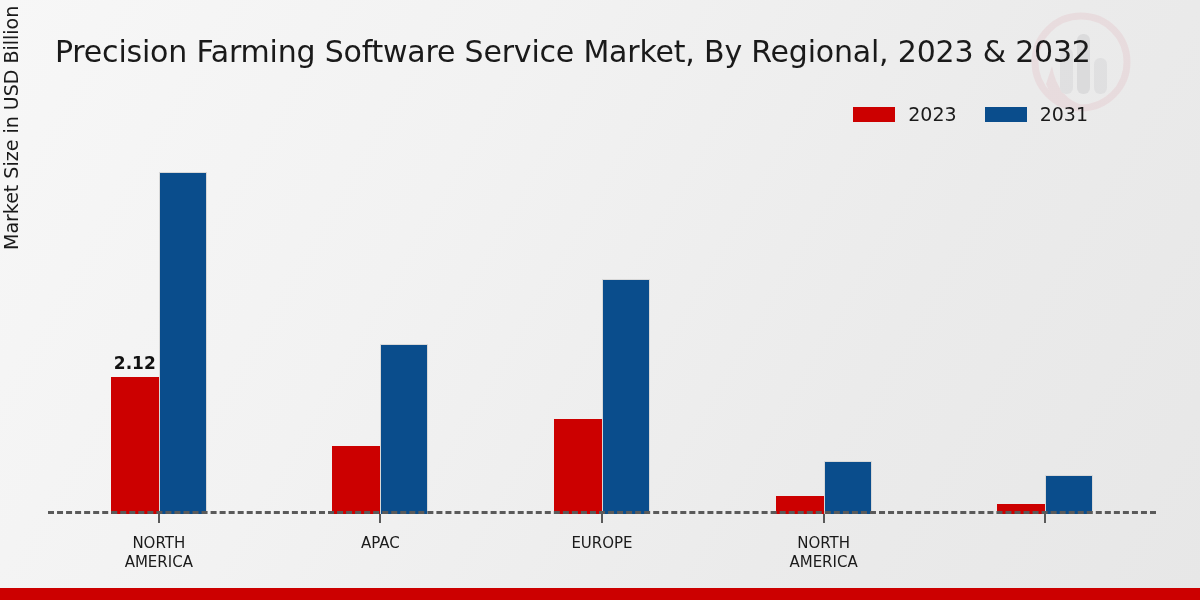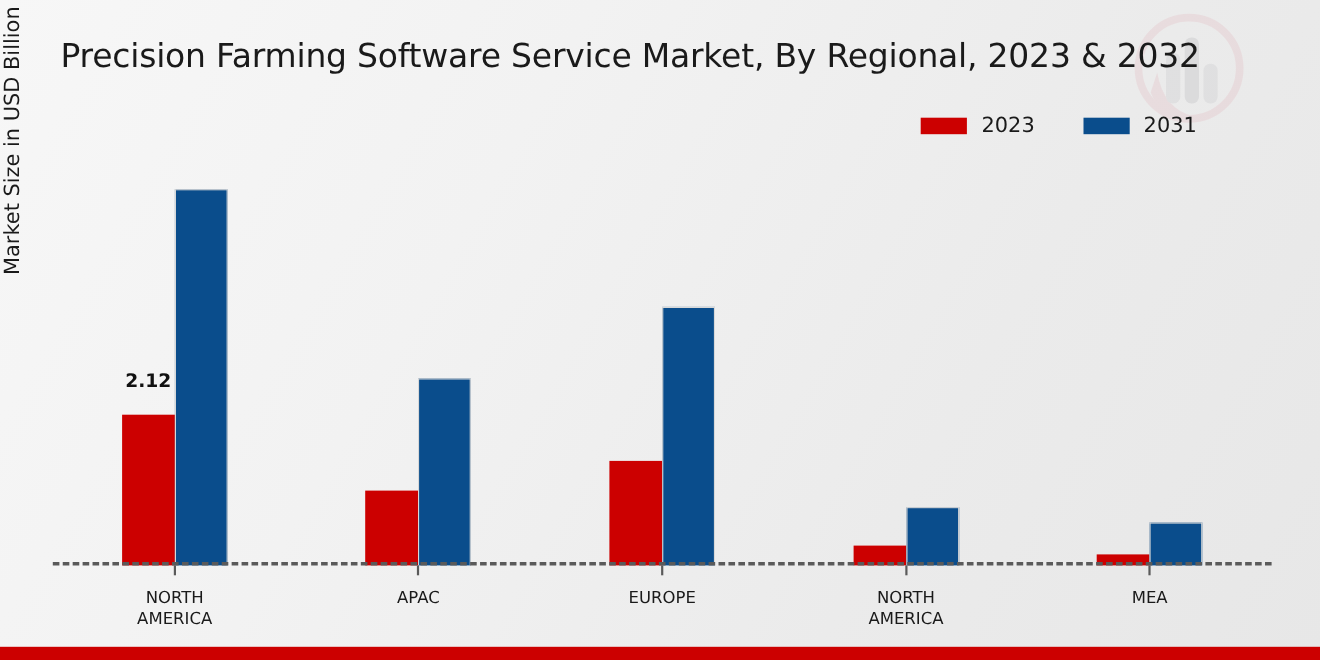--- a/index.html
+++ b/index.html
@@ -44,21 +44,21 @@
     white-space: nowrap;
   }
 
   
   .legend {
     position: absolute;
     right: 112px;
     top: 105px;
     display: flex;
     align-items: center;
-    gap: 44px;
+    gap: 28px;
   }
   .legend-item {
     display: flex;
     align-items: center;
     gap: 13px;
   }
   .legend-swatch {
     width: 42px;
     height: 15px;
     display: block;
@@ -132,21 +132,21 @@
     box-sizing: border-box;
   }
   .bar.series-0 { background: #cc0000; }
   .bar.series-1 { background: #0a4d8c; border: 1px solid #d8d8d8; border-bottom: none; }
 
   .bar-value {
     position: absolute;
     bottom: 100%;
     left: 50%;
     transform: translateX(-50%);
-    margin-bottom: 20px;
+    margin-bottom: 4px;
     font-size: 17px;
     font-weight: bold;
     color: #111;
     white-space: nowrap;
   }
 
   .tick {
     position: absolute;
     left: 50%;
     bottom: -9px;
@@ -247,20 +247,19 @@
           <span class="tick"></span>
           <div class="cat-label">NORTH
 AMERICA</div>
         </div>
         <div class="bar-group">
           <div class="bars">
             <div class="bar series-0" style="height: 9.67241px; background: rgb(204, 0, 0);"></div>
             <div class="bar series-1" style="height: 39.3345px; background: rgb(10, 77, 140);"></div>
           </div>
           <span class="tick"></span>
-          <div class="cat-label">MEA</div>
         </div>
       </div>
     <div class="baseline"></div>
   </div>
 
   <div class="bottom-stripe"></div>
 </div>
 
 </body></html>

